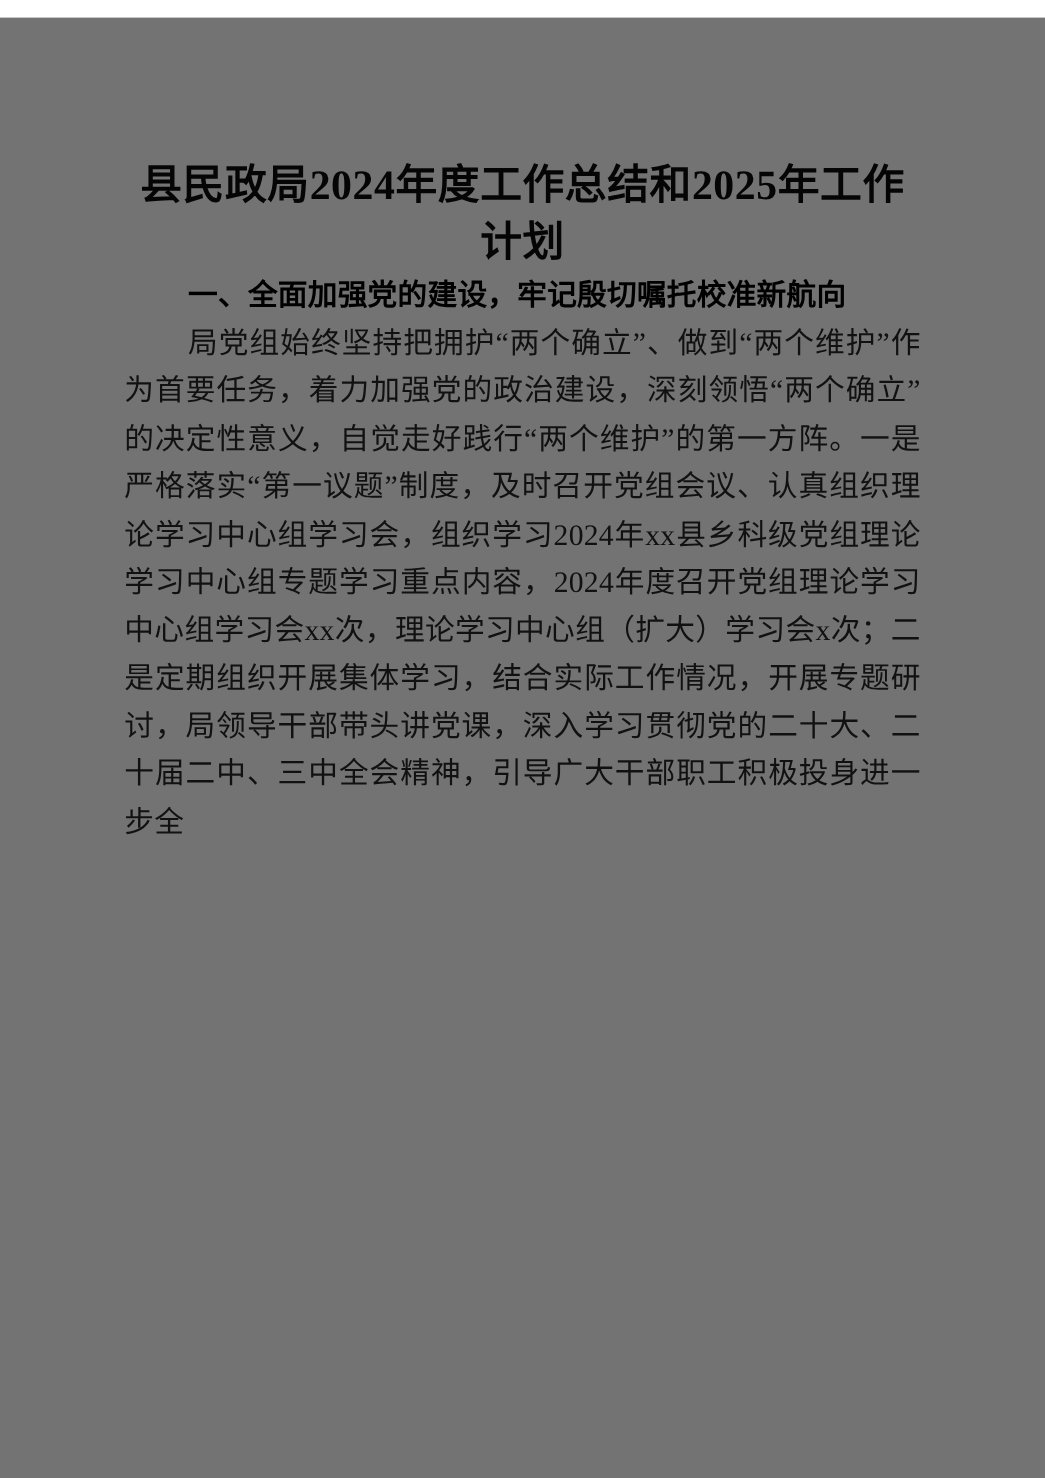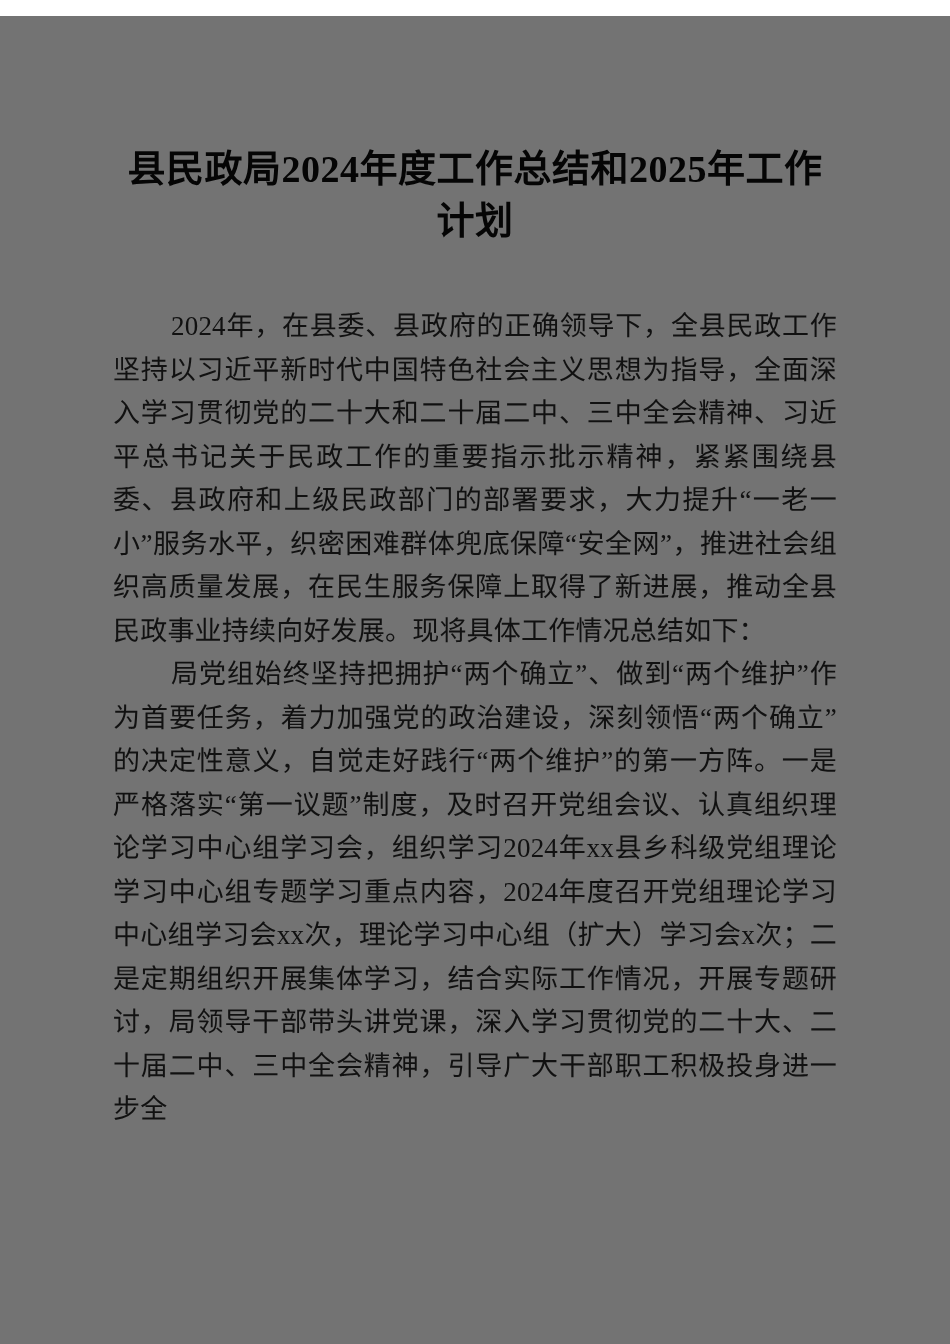--- a/index.html
+++ b/index.html
@@ -101,20 +101,20 @@
   }
 </style>
 </head>
 <body>
 
 <div class="page">
   <div class="page-body">
 
     <h1 class="doc-title">县民政局2024年度工作总结和2025年工作计划</h1>
 
-    <p class="para para-lead">2024年，在县委、县政府的正确领导下，全县民政工作坚持以习近平新时代中国特色社会主义思想为指导，全面深入学习贯彻党的二十大和二十届二中、三中全会精神、习近平总书记关于民政工作的重要指示批示精神，紧紧围绕县委、县政府和上级民政部门的部署要求，大力提升“一老一小”服务水平，织密困难群体兜底保障“安全网”，推进社会组织高质量发展，在民生服务保障上取得了新进展，推动全县民政事业持续向好发展。现将具体工作情况总结如下：</p>
 
+    <h2 class="heading-1">一、全面加强党的建设，牢记殷切嘱托校准新航向</h2>
 
 
     <p class="para para-clipped">局党组始终坚持把拥护“两个确立”、做到“两个维护”作为首要任务，着力加强党的政治建设，深刻领悟“两个确立”的决定性意义，自觉走好践行“两个维护”的第一方阵。一是严格落实“第一议题”制度，及时召开党组会议、认真组织理论学习中心组学习会，组织学习2024年xx县乡科级党组理论学习中心组专题学习重点内容，2024年度召开党组理论学习中心组学习会xx次，理论学习中心组（扩大）学习会x次；二是定期组织开展集体学习，结合实际工作情况，开展专题研讨，局领导干部带头讲党课，深入学习贯彻党的二十大、二十届二中、三中全会精神，引导广大干部职工积极投身进一步全</p>
 
   </div>
 </div>
 
 </body></html>

